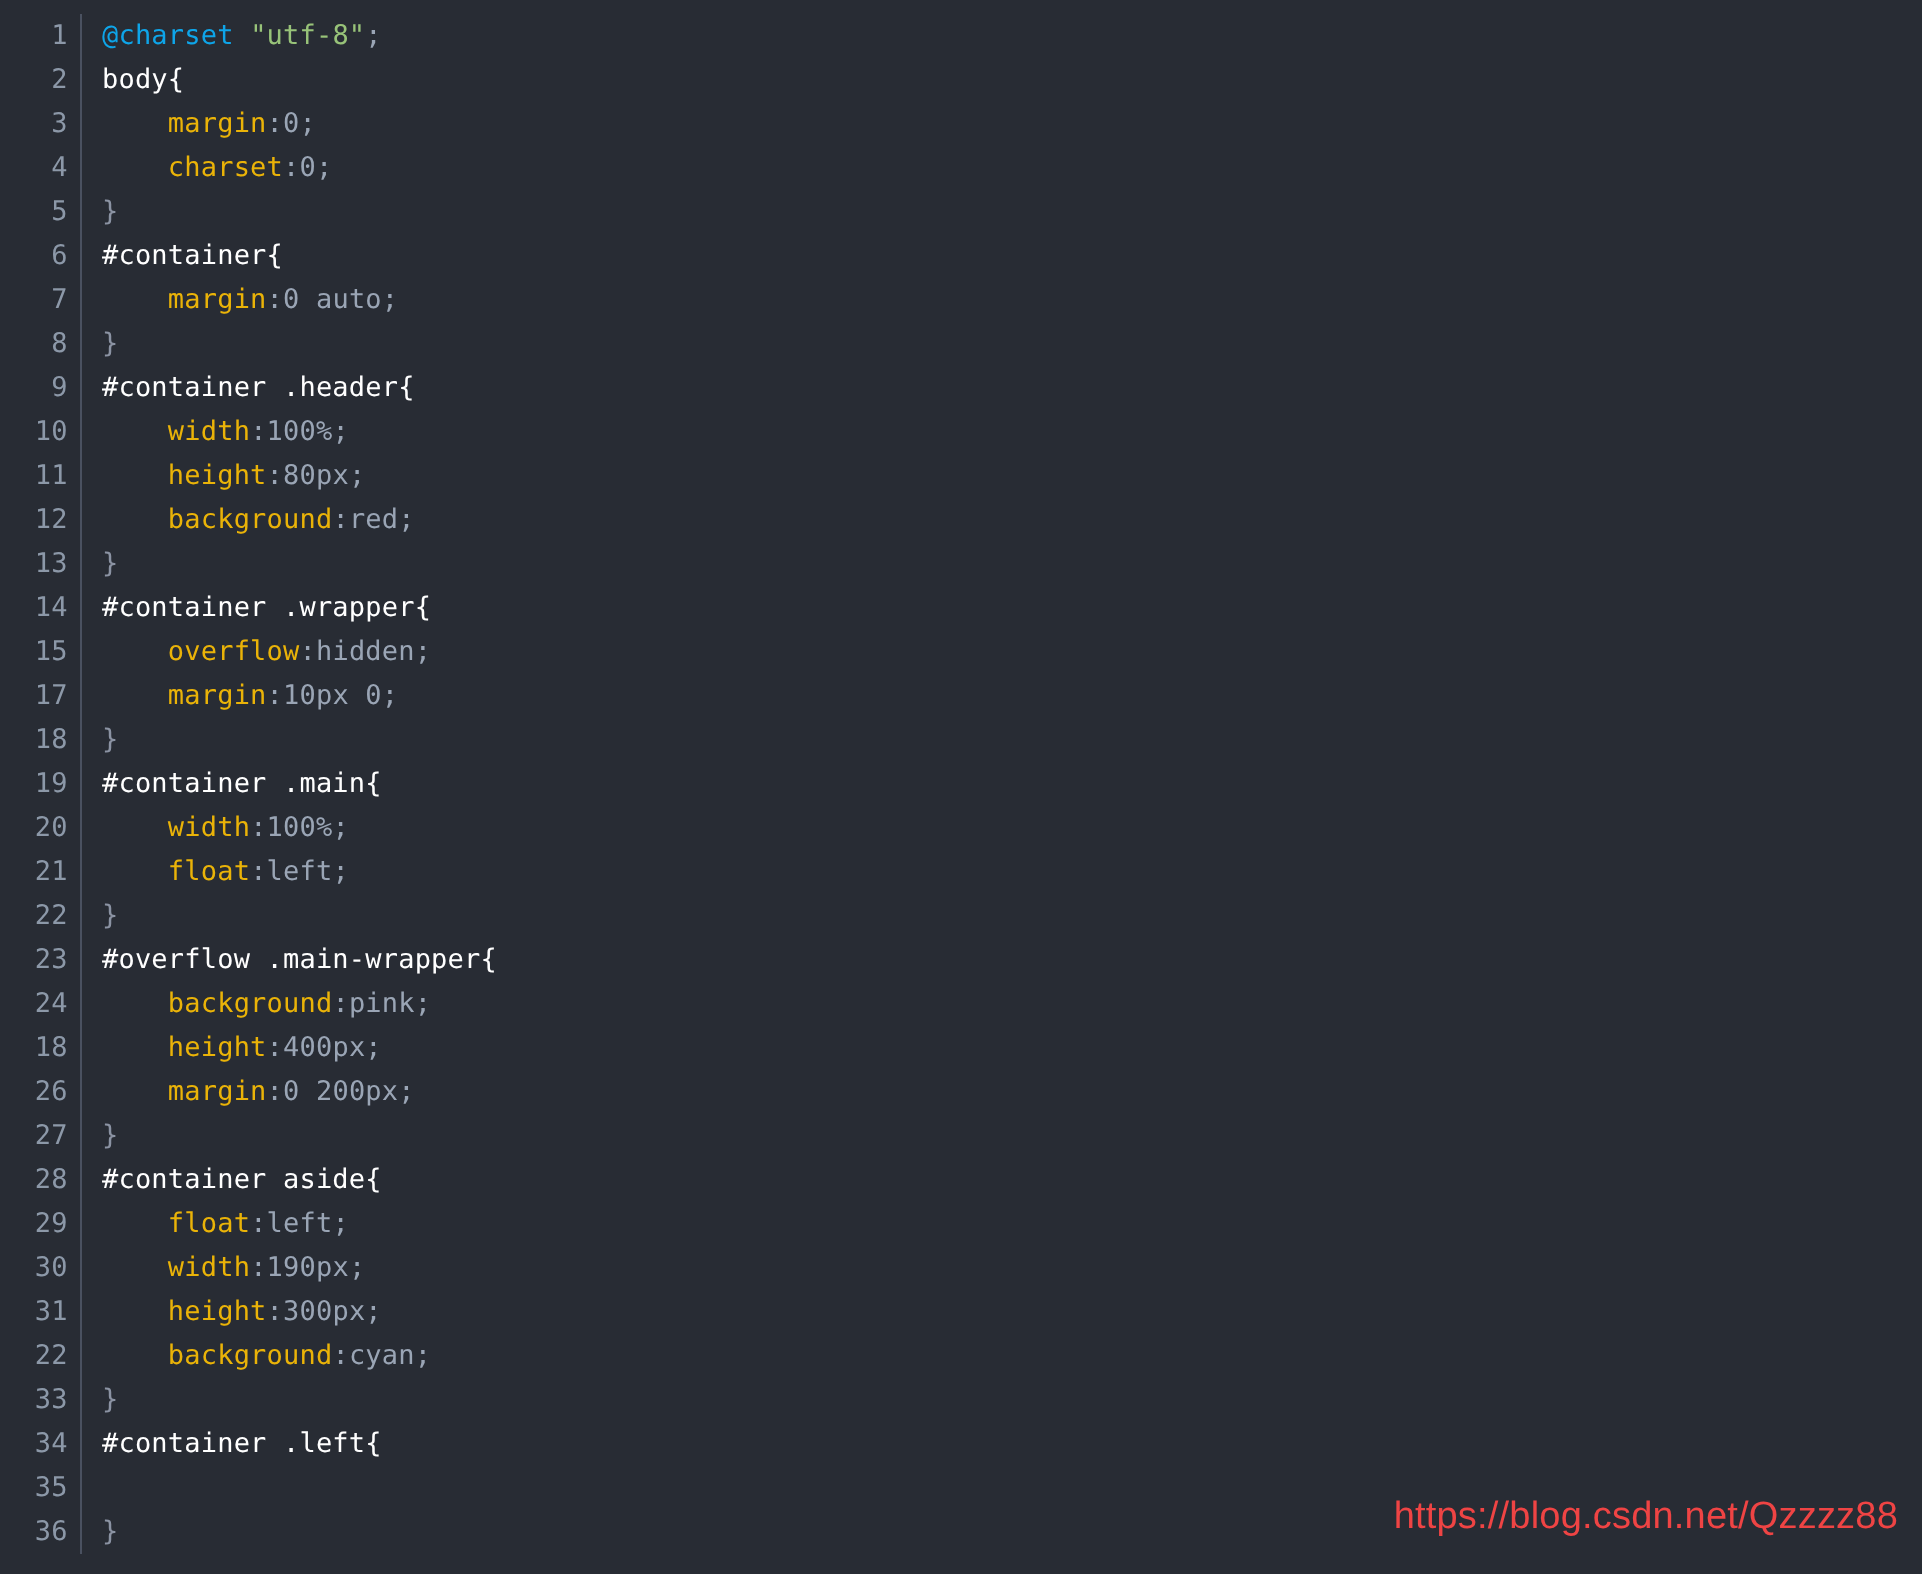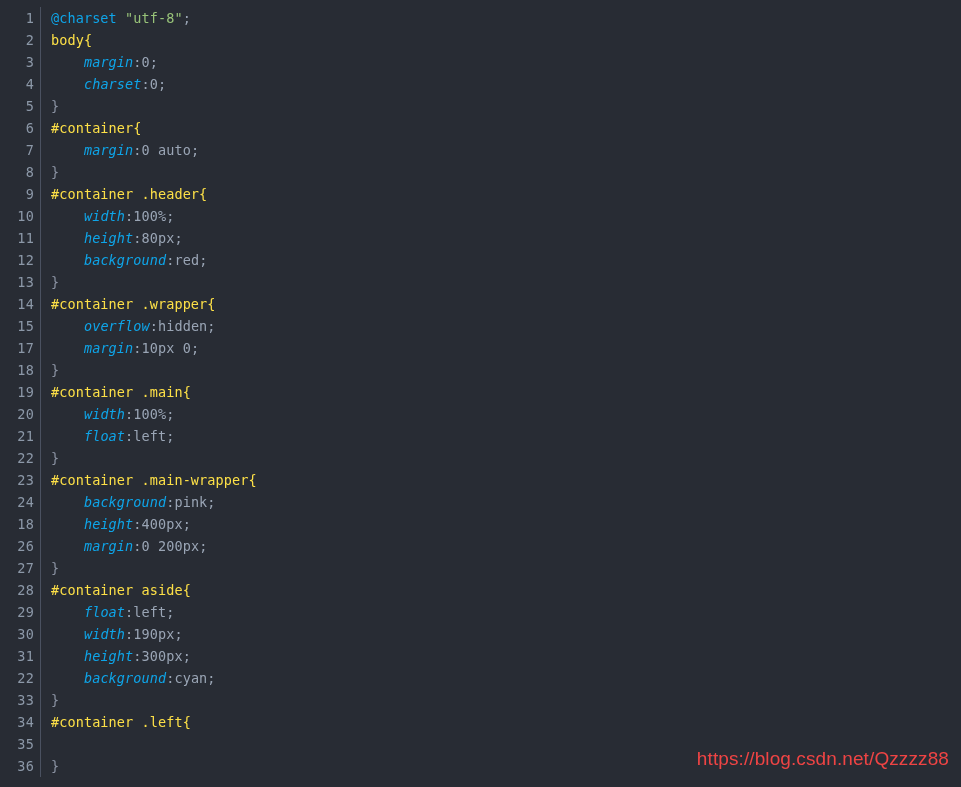--- a/index.html
+++ b/index.html
@@ -64,22 +64,22 @@
     padding-left: 10px;
     white-space: pre;
     color: #abb2bf;
     font-size: 13.5px;
     letter-spacing: .1px;
   }
 
   
   .t-atrule   { color: #0ea5e9; }
   .t-string   { color: #98c379; }
-  .t-selector { color: #fde047; }
-  .t-prop     { color: #0ea5e9; font-style: italic; }
+  .t-selector { color: #ffffff; }
+  .t-prop     { color: #eab308; }
   .t-value    { color: #9aa5b5; }
   .t-punct    { color: #9aa5b5; }
   .t-brace    { color: #8b93a3; }
 
   .watermark {
     position: absolute;
     right: 12px;
     bottom: 17px;
     color: #ef4444;
     font-family: "Liberation Sans", sans-serif;
@@ -108,21 +108,21 @@
       <div class="line"><div class="ln">12</div><div class="gutter-sep"></div><div class="code"><span>    </span><span class="t-prop">background</span><span class="t-punct">:</span><span class="t-value">red</span><span class="t-punct">;</span></div></div>
       <div class="line"><div class="ln">13</div><div class="gutter-sep"></div><div class="code"><span class="t-brace">}</span></div></div>
       <div class="line"><div class="ln">14</div><div class="gutter-sep"></div><div class="code"><span class="t-selector">#container .wrapper{</span></div></div>
       <div class="line"><div class="ln">15</div><div class="gutter-sep"></div><div class="code"><span>    </span><span class="t-prop">overflow</span><span class="t-punct">:</span><span class="t-value">hidden</span><span class="t-punct">;</span></div></div>
       <div class="line"><div class="ln">17</div><div class="gutter-sep"></div><div class="code"><span>    </span><span class="t-prop">margin</span><span class="t-punct">:</span><span class="t-value">10px 0</span><span class="t-punct">;</span></div></div>
       <div class="line"><div class="ln">18</div><div class="gutter-sep"></div><div class="code"><span class="t-brace">}</span></div></div>
       <div class="line"><div class="ln">19</div><div class="gutter-sep"></div><div class="code"><span class="t-selector">#container .main{</span></div></div>
       <div class="line"><div class="ln">20</div><div class="gutter-sep"></div><div class="code"><span>    </span><span class="t-prop">width</span><span class="t-punct">:</span><span class="t-value">100%</span><span class="t-punct">;</span></div></div>
       <div class="line"><div class="ln">21</div><div class="gutter-sep"></div><div class="code"><span>    </span><span class="t-prop">float</span><span class="t-punct">:</span><span class="t-value">left</span><span class="t-punct">;</span></div></div>
       <div class="line"><div class="ln">22</div><div class="gutter-sep"></div><div class="code"><span class="t-brace">}</span></div></div>
-      <div class="line"><div class="ln">23</div><div class="gutter-sep"></div><div class="code"><span class="t-selector">#container .main-wrapper{</span></div></div>
+      <div class="line"><div class="ln">23</div><div class="gutter-sep"></div><div class="code"><span class="t-selector">#overflow .main-wrapper{</span></div></div>
       <div class="line"><div class="ln">24</div><div class="gutter-sep"></div><div class="code"><span>    </span><span class="t-prop">background</span><span class="t-punct">:</span><span class="t-value">pink</span><span class="t-punct">;</span></div></div>
       <div class="line"><div class="ln">18</div><div class="gutter-sep"></div><div class="code"><span>    </span><span class="t-prop">height</span><span class="t-punct">:</span><span class="t-value">400px</span><span class="t-punct">;</span></div></div>
       <div class="line"><div class="ln">26</div><div class="gutter-sep"></div><div class="code"><span>    </span><span class="t-prop">margin</span><span class="t-punct">:</span><span class="t-value">0 200px</span><span class="t-punct">;</span></div></div>
       <div class="line"><div class="ln">27</div><div class="gutter-sep"></div><div class="code"><span class="t-brace">}</span></div></div>
       <div class="line"><div class="ln">28</div><div class="gutter-sep"></div><div class="code"><span class="t-selector">#container aside{</span></div></div>
       <div class="line"><div class="ln">29</div><div class="gutter-sep"></div><div class="code"><span>    </span><span class="t-prop">float</span><span class="t-punct">:</span><span class="t-value">left</span><span class="t-punct">;</span></div></div>
       <div class="line"><div class="ln">30</div><div class="gutter-sep"></div><div class="code"><span>    </span><span class="t-prop">width</span><span class="t-punct">:</span><span class="t-value">190px</span><span class="t-punct">;</span></div></div>
       <div class="line"><div class="ln">31</div><div class="gutter-sep"></div><div class="code"><span>    </span><span class="t-prop">height</span><span class="t-punct">:</span><span class="t-value">300px</span><span class="t-punct">;</span></div></div>
       <div class="line"><div class="ln">22</div><div class="gutter-sep"></div><div class="code"><span>    </span><span class="t-prop">background</span><span class="t-punct">:</span><span class="t-value">cyan</span><span class="t-punct">;</span></div></div>
       <div class="line"><div class="ln">33</div><div class="gutter-sep"></div><div class="code"><span class="t-brace">}</span></div></div>

